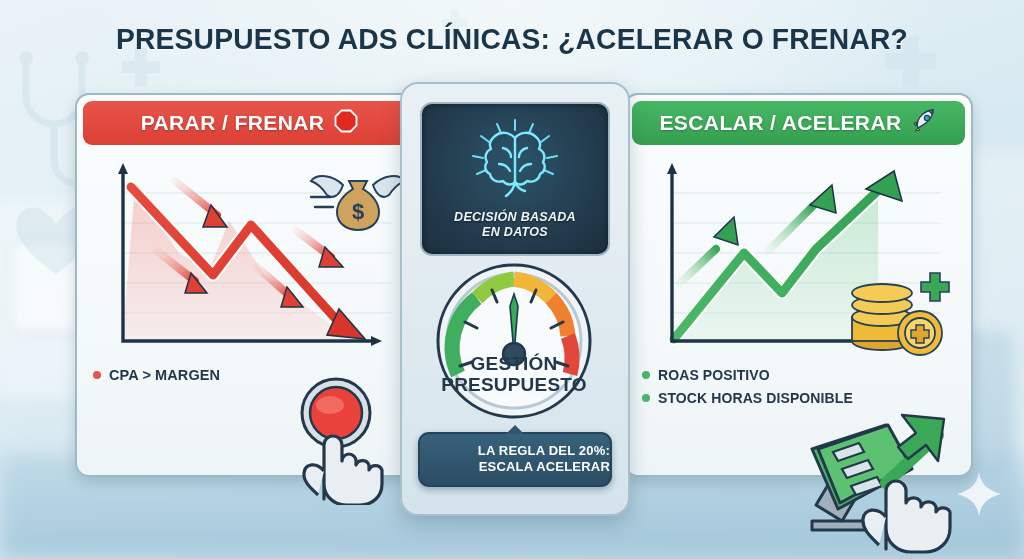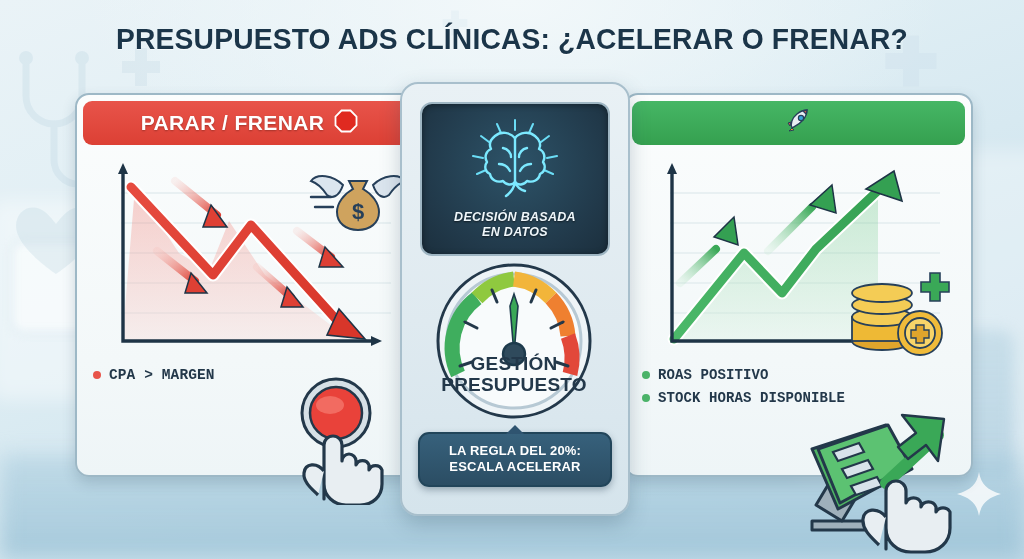--- a/index.html
+++ b/index.html
@@ -42,21 +42,21 @@
   .panel-right{left:624px;}
   .panel-head{
     height:44px;margin:6px;border-radius:9px;
     display:flex;align-items:center;justify-content:center;gap:10px;
     color:#fff;font-size:21px;font-weight:bold;letter-spacing:.4px;
     text-shadow:0 1px 2px rgba(0,0,0,.28);
   }
   .head-red{background:linear-gradient(180deg,#e8544a 0%,#dc4034 100%);}
   .head-green{background:linear-gradient(180deg,#46b665 0%,#35a04f 100%);}
   .chart-box{position:absolute;left:14px;top:62px;width:316px;height:200px;}
-  .bullets{position:absolute;left:16px;top:272px;width:320px;font-family:Liberation Mono, monospace;}
+  .bullets{position:absolute;left:16px;top:272px;width:320px;}
   .bullet{display:flex;align-items:center;gap:8px;margin-bottom:7px;}
   .dot{width:8px;height:8px;border-radius:50%;flex:none;}
   .dot-red{background:#e8544a;}
   .dot-green{background:#4cb56a;}
   .bl-text{font-size:14.5px;font-weight:bold;color:#23384a;letter-spacing:.1px;white-space:nowrap;}
   .panel-right .bl-text{font-size:14px;}
   
   .center{
     position:absolute;left:400px;top:82px;width:226px;height:430px;
     background:linear-gradient(180deg,#e9f1f5 0%,#dfeaf0 55%,#d5e4ec 100%);
@@ -75,21 +75,21 @@
   .brain-label{color:#eef6fa;font-size:12.5px;font-weight:bold;text-align:center;line-height:1.18;letter-spacing:.3px;text-shadow:0 1px 2px rgba(0,0,0,.6);}
   .gauge-wrap{position:absolute;left:33px;top:178px;width:158px;height:158px;}
   .gauge-label{
     position:absolute;left:0;right:0;top:92px;text-align:center;
     font-size:19px;font-weight:bold;color:#23384a;line-height:1.1;letter-spacing:.2px;
   }
   .rule-badge{
     position:absolute;left:16px;top:348px;width:190px;padding:9px 0 10px;
     background:linear-gradient(180deg,#37617c 0%,#2b4d63 100%);
     border:2px solid #22455a;border-radius:11px;
-    color:#fff;text-align:center;font-size:13px;font-weight:bold;line-height:1.22;letter-spacing:.2px;
+    color:#fff;text-align:right;font-size:13px;font-weight:bold;line-height:1.22;letter-spacing:.2px;
     box-shadow:0 3px 7px rgba(25,50,70,.35);
   }
   .rule-badge:before{
     content:"";position:absolute;left:50%;top:-9px;margin-left:-9px;
     width:0;height:0;border-left:9px solid transparent;border-right:9px solid transparent;
     border-bottom:9px solid #2f5470;
   }
   
   .prop{position:absolute;z-index:7;}
   .red-btn{left:290px;top:375px;width:120px;height:130px;}
@@ -224,20 +224,21 @@
     <div class="bullet">
       <span class="dot dot-red"></span>
       <span class="bl-text">CPA &gt; MARGEN</span>
     </div>
   </div>
 </div>
 
 <div class="panel panel-right">
 
   <div class="panel-head head-green">
+    <span>ESCALAR / ACELERAR</span>
     <span>
       <svg width="26" height="26" viewBox="0 0 26 26">
         <path d="M6 20c-2-4 0-10 5-14 3-2.5 7-4 10-4 0 3-1.5 7-4 10-4 5-10 7-11 8z" fill="#e8eef3" stroke="#27405a" stroke-width="1.4"></path>
         <path d="M17 3c2-0.6 3.6-0.8 4-1 -0.2 1.5-0.4 3-1 4z" fill="#d9534f" stroke="#27405a" stroke-width="1.2"></path>
         <circle cx="15" cy="10" r="2.6" fill="#36a3d8" stroke="#27405a" stroke-width="1.2"></circle>
         <path d="M6 20l-3 3 5-1z" fill="#f5a623" stroke="#27405a" stroke-width="1"></path>
         <path d="M5 14l-3 1 2 3z" fill="#d9534f" stroke="#27405a" stroke-width="1"></path>
       </svg>
     </span>
   </div>

